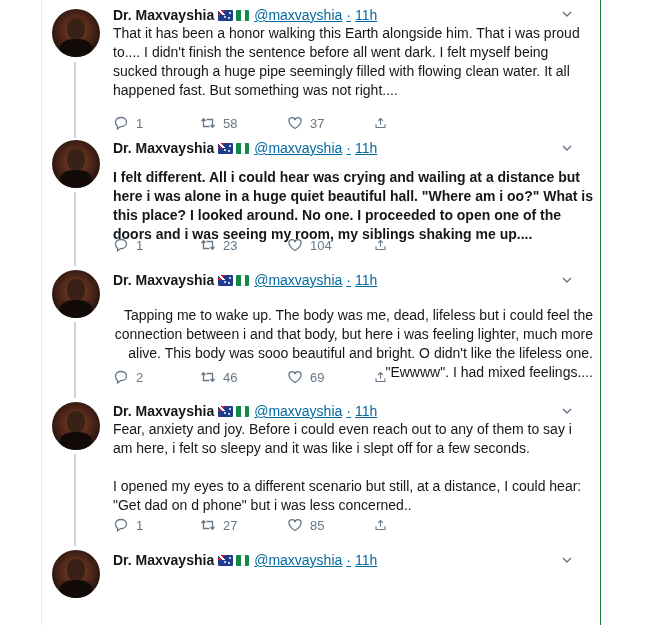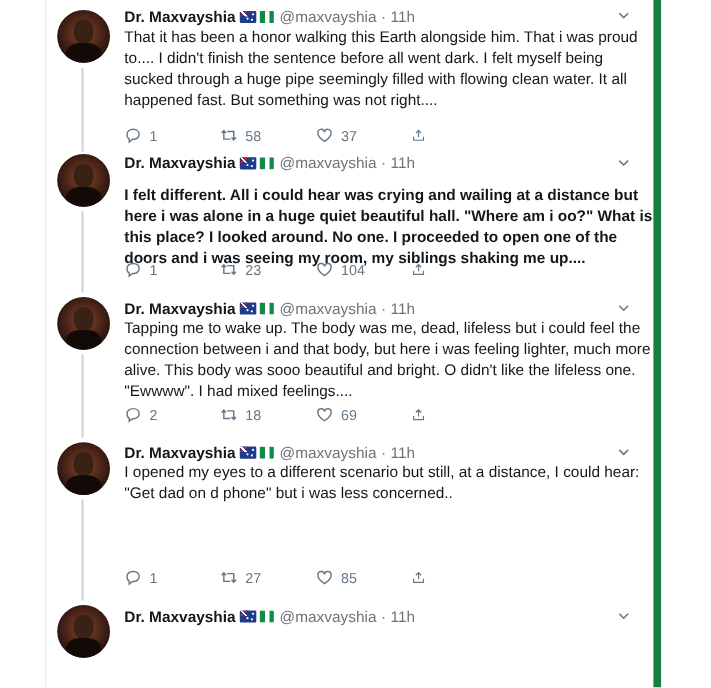--- a/index.html
+++ b/index.html
@@ -1,39 +1,39 @@
 <!DOCTYPE html>
 <html><head>
   <meta charset="utf-8">
   <style>
     * { box-sizing: border-box; margin: 0; padding: 0; }
     html, body { width: 646px; height: 625px; overflow: hidden; background: #ffffff; }
     body { font-family: "Liberation Sans", sans-serif; color: #14171a; position: relative; }
-    .frame { position: absolute; left: 41px; top: 0; width: 560px; height: 625px; border-left: 1px solid #e6ecf0; border-right: 7px solid #15803d; overflow: hidden; }
+    .frame { position: absolute; left: 41px; top: 0; width: 560px; height: 625px; border-left: 1px solid #e6ecf0; border-right: 1px solid #15803d; overflow: hidden; }
     .tweet { position: absolute; left: 0; width: 560px; }
     .avatar { position: absolute; left: 10px; top: 9px; width: 48px; height: 48px; border-radius: 50%; overflow: hidden; background: radial-gradient(circle at 50% 45%, #8a4a32 0%, #5a2c1c 35%, #2a1510 70%, #1a0e0a 100%); }
     .avatar .face { position: absolute; left: 15px; top: 9px; width: 18px; height: 22px; border-radius: 45%; background: #3a2116; }
     .avatar .body { position: absolute; left: 8px; top: 30px; width: 32px; height: 24px; border-radius: 40% 40% 0 0; background: #120a07; }
     .thread-line { position: absolute; left: 32px; width: 2px; background: #ccd6dd; }
     .header { position: absolute; left: 71px; top: 5px; height: 20px; display: flex; align-items: center; font-size: 14px; white-space: nowrap; }
     .name { font-weight: bold; color: #14171a; }
     .flag-au { display: inline-block; width: 15px; height: 11px; background: #1f3c8c; margin-left: 4px; position: relative; border-radius: 1px; }
     .flag-au::before { content: ""; position: absolute; left: 0; top: 0; width: 7px; height: 5px; background: linear-gradient(45deg, transparent 40%, #ffffff 40%, #ffffff 60%, transparent 60%), linear-gradient(-45deg, transparent 40%, #d21f2f 40%, #d21f2f 60%, transparent 60%); }
     .flag-au::after { content: ""; position: absolute; right: 3px; bottom: 2px; width: 2px; height: 2px; background: #fff; border-radius: 50%; box-shadow: -4px -1px 0 #fff, 1px -5px 0 #fff; }
     .flag-ng { display: inline-flex; width: 13px; height: 11px; margin-left: 3px; border-radius: 1px; overflow: hidden; }
     .flag-ng span { flex: 1; }
     .flag-ng .g { background: #118a46; }
     .flag-ng .w { background: #ffffff; border-top: 1px solid #eee; border-bottom: 1px solid #eee; }
-    .handle, .dot, .time { color: #737373; }
+    .handle, .dot, .time { color: #0369a1; text-decoration: underline; }
     .handle { margin-left: 5px; }
     .dot { margin: 0 4px; }
     .caret { position: absolute; right: 29px; top: 8px; width: 12px; height: 12px; }
     .text { position: absolute; left: 71px; top: 24px; width: 480px; font-size: 14px; line-height: 19px; color: #14171a; }
     .text p { white-space: pre-wrap; }
-    .text p + p { margin-top: 19px; text-align: right; }
+    .text p + p { margin-top: 19px; }
     .actions { position: absolute; left: 71px; height: 20px; display: flex; align-items: center; font-size: 13px; color: #657786; }
     .action { display: flex; align-items: center; width: 87px; cursor: pointer; }
     .action svg { width: 16px; height: 16px; margin-right: 7px; }
     .action.share { width: 20px; }
   </style>
 </head>
 <body>
 
 <div class="frame">
 
@@ -153,35 +153,35 @@
           <span class="w"></span>
           <span class="g"></span>
         </span>
       <span class="handle">@maxvayshia</span>
       <span class="dot">·</span>
       <span class="time">11h</span>
     </div>
     <svg class="caret" viewBox="0 0 12 12" style="top:6px;">
         <path d="M2 4 L6 8 L10 4" fill="none" stroke="#657786" stroke-width="1.4"></path>
       </svg>
-    <div class="text" style="top:21px;">
+    <div class="text" style="top:38px;text-align:right;">
         <p>Tapping me to wake up. The body was me, dead, lifeless but i could feel the connection between i and that body, but here i was feeling lighter, much more alive. This body was sooo beautiful and bright. O didn't like the lifeless one. "Ewwww". I had mixed feelings....</p>
       </div>
     <div class="actions" style="top:99px;">
       <div class="action">
         <svg viewBox="0 0 16 16">
             <path d="M8 2.5c3.3 0 5.5 2 5.5 4.6 0 2.7-2.4 4.5-5 4.5H7.5L4.5 14v-2.6C3 10.6 2.5 9 2.5 7.1 2.5 4.5 4.7 2.5 8 2.5z" fill="none" stroke="#657786" stroke-width="1.3"></path>
           </svg>
         <span>2</span>
       </div>
       <div class="action">
         <svg viewBox="0 0 16 16">
             <path d="M3.5 4v7.5h6 M1.5 6l2-2.2 2 2.2 M12.5 12V4.5h-6 M14.5 10l-2 2.2-2-2.2" fill="none" stroke="#657786" stroke-width="1.3"></path>
           </svg>
-        <span>18</span>
+        <span>46</span>
       </div>
       <div class="action">
         <svg viewBox="0 0 16 16">
             <path d="M8 13.5S2 9.8 2 6a3 3 0 0 1 6-0.8A3 3 0 0 1 14 6c0 3.8-6 7.5-6 7.5z" fill="none" stroke="#657786" stroke-width="1.3"></path>
           </svg>
         <span>69</span>
       </div>
       <div class="action share">
         <svg viewBox="0 0 16 16">
             <path d="M8 10V2.5 M5 5.5 8 2.5l3 3 M2.5 9.5v4h11v-4" fill="none" stroke="#657786" stroke-width="1.3"></path>
@@ -205,20 +205,21 @@
           <span class="g"></span>
         </span>
       <span class="handle">@maxvayshia</span>
       <span class="dot">·</span>
       <span class="time">11h</span>
     </div>
     <svg class="caret" viewBox="0 0 12 12" style="top:5px;">
         <path d="M2 4 L6 8 L10 4" fill="none" stroke="#657786" stroke-width="1.4"></path>
       </svg>
     <div class="text" style="top:20px;">
+      <p>Fear, anxiety and joy. Before i could even reach out to any of them to say i am here, i felt so sleepy and it was like i slept off for a few seconds.</p>
       <p>I opened my eyes to a different scenario but still, at a distance, I could hear: "Get dad on d phone" but i was less concerned..</p>
     </div>
     <div class="actions" style="top:115px;">
       <div class="action">
         <svg viewBox="0 0 16 16">
             <path d="M8 2.5c3.3 0 5.5 2 5.5 4.6 0 2.7-2.4 4.5-5 4.5H7.5L4.5 14v-2.6C3 10.6 2.5 9 2.5 7.1 2.5 4.5 4.7 2.5 8 2.5z" fill="none" stroke="#657786" stroke-width="1.3"></path>
           </svg>
         <span>1</span>
       </div>
       <div class="action">

